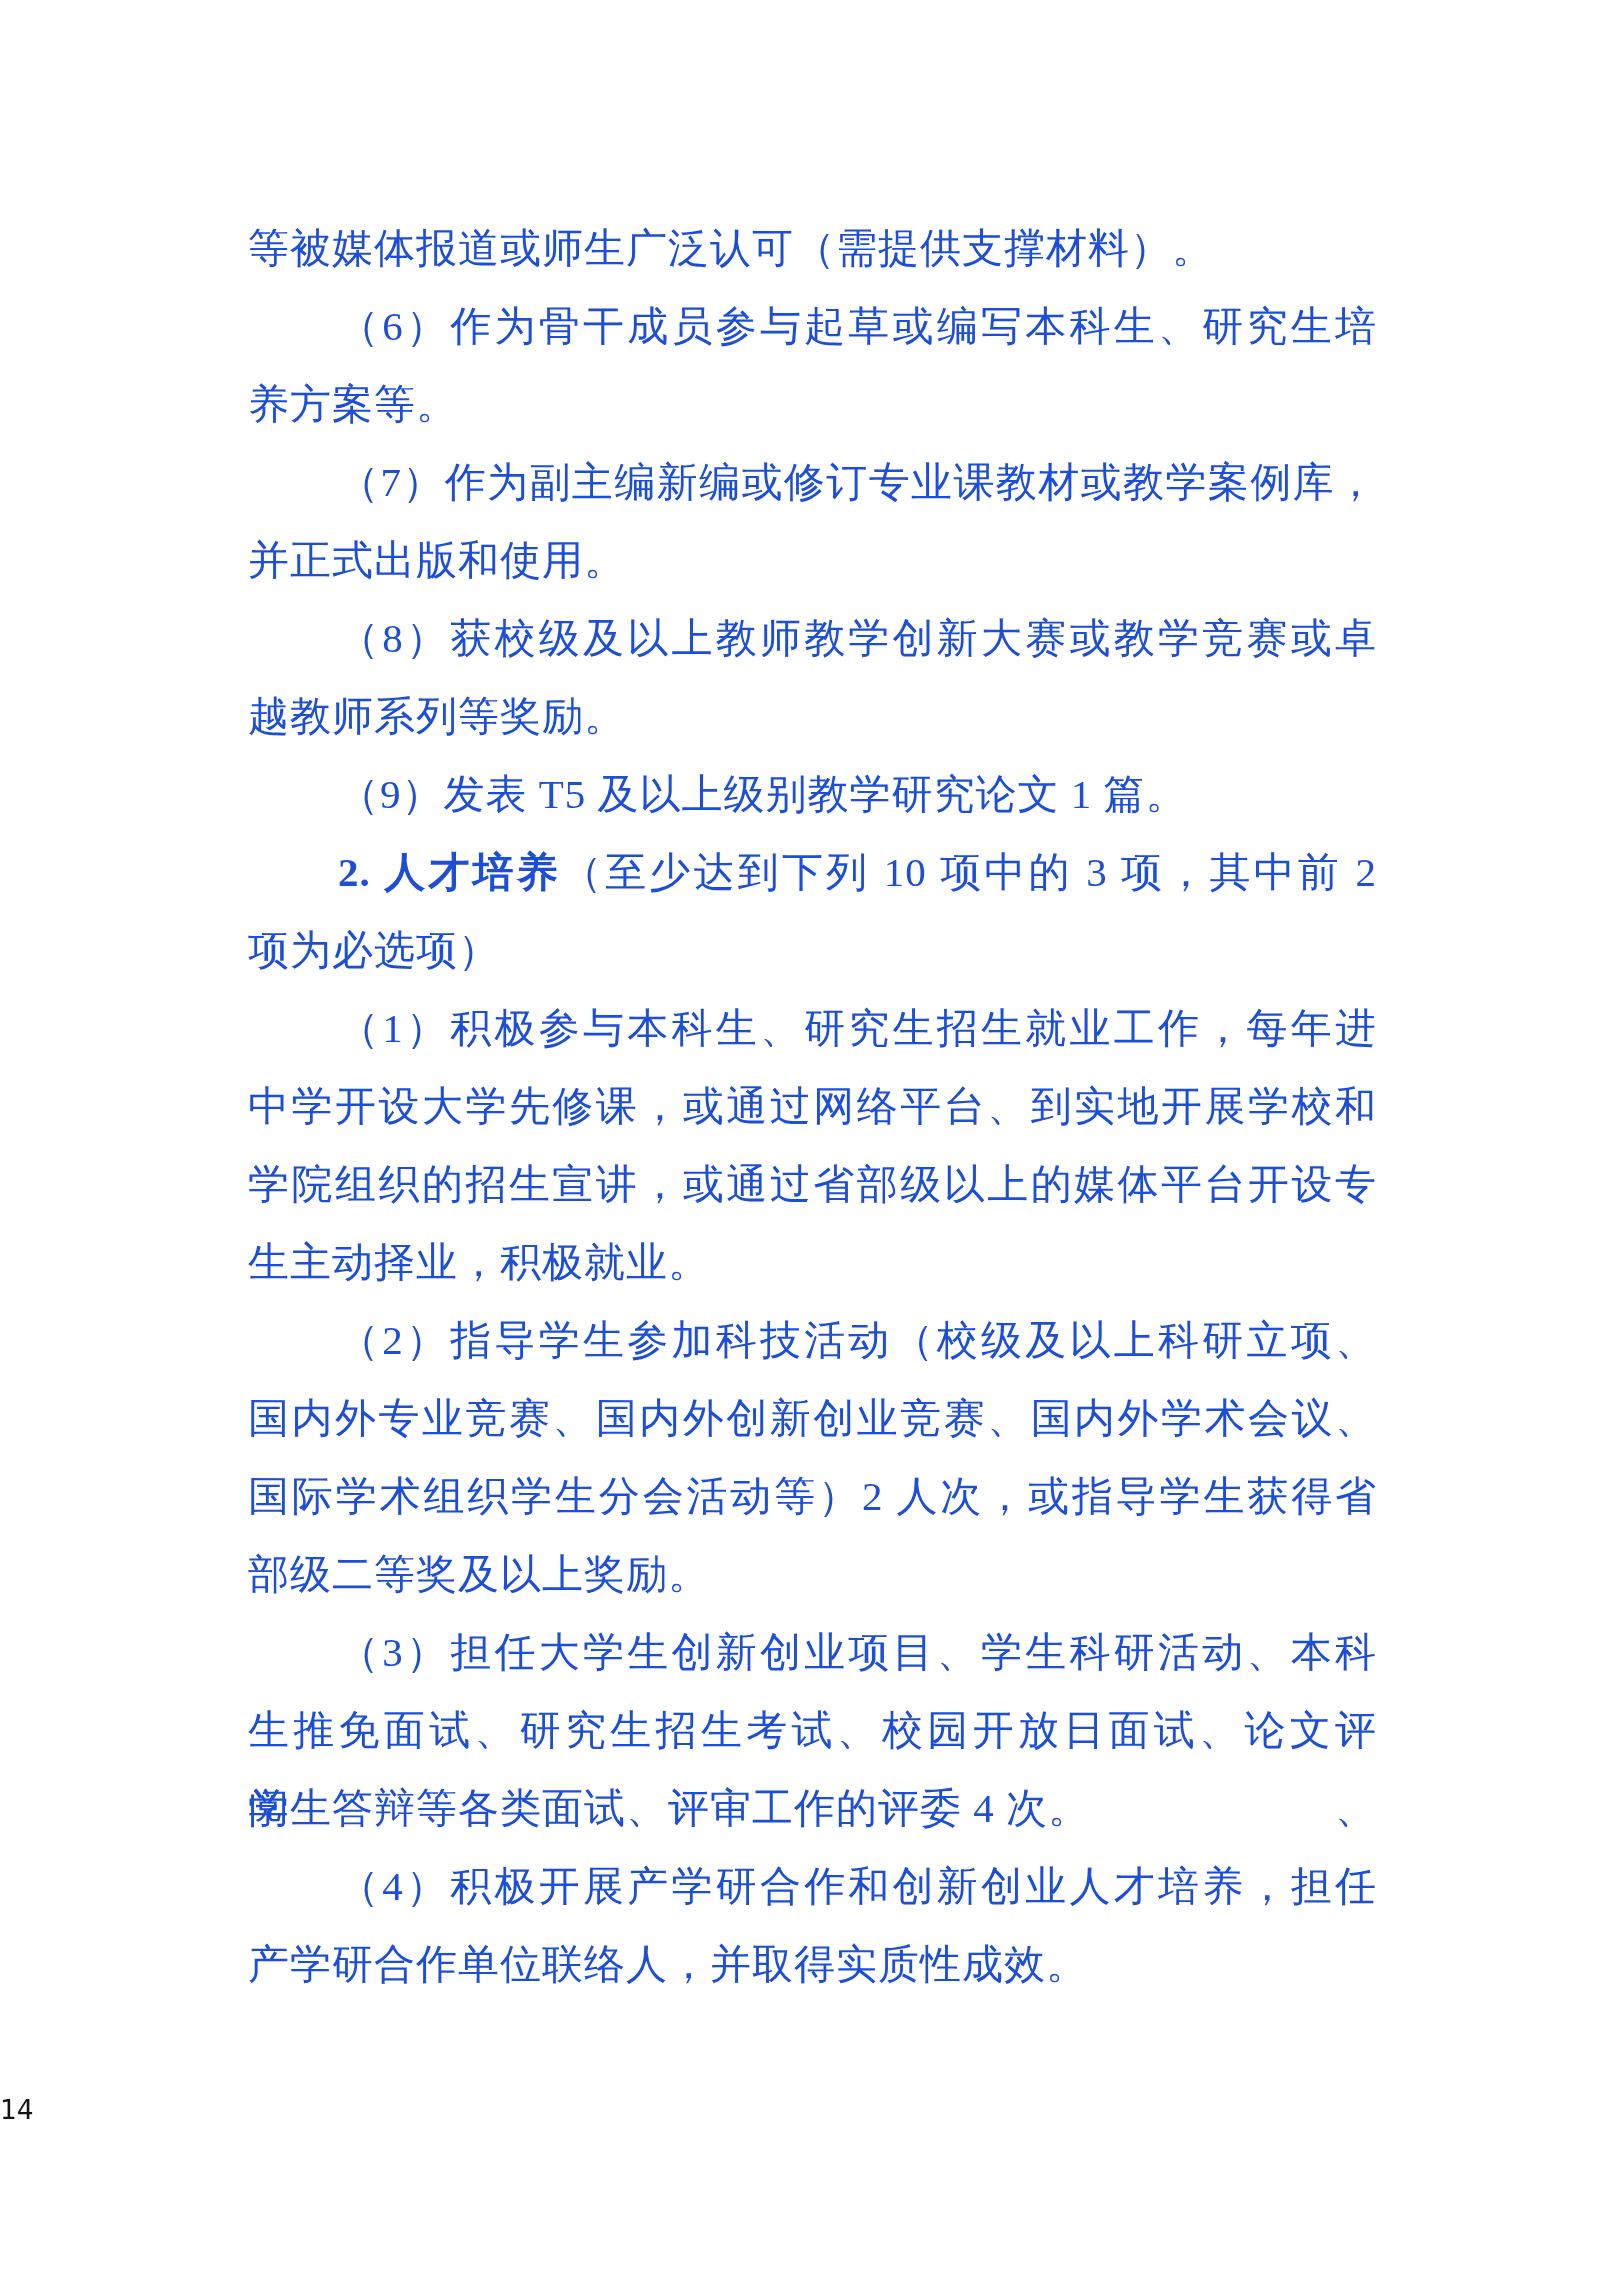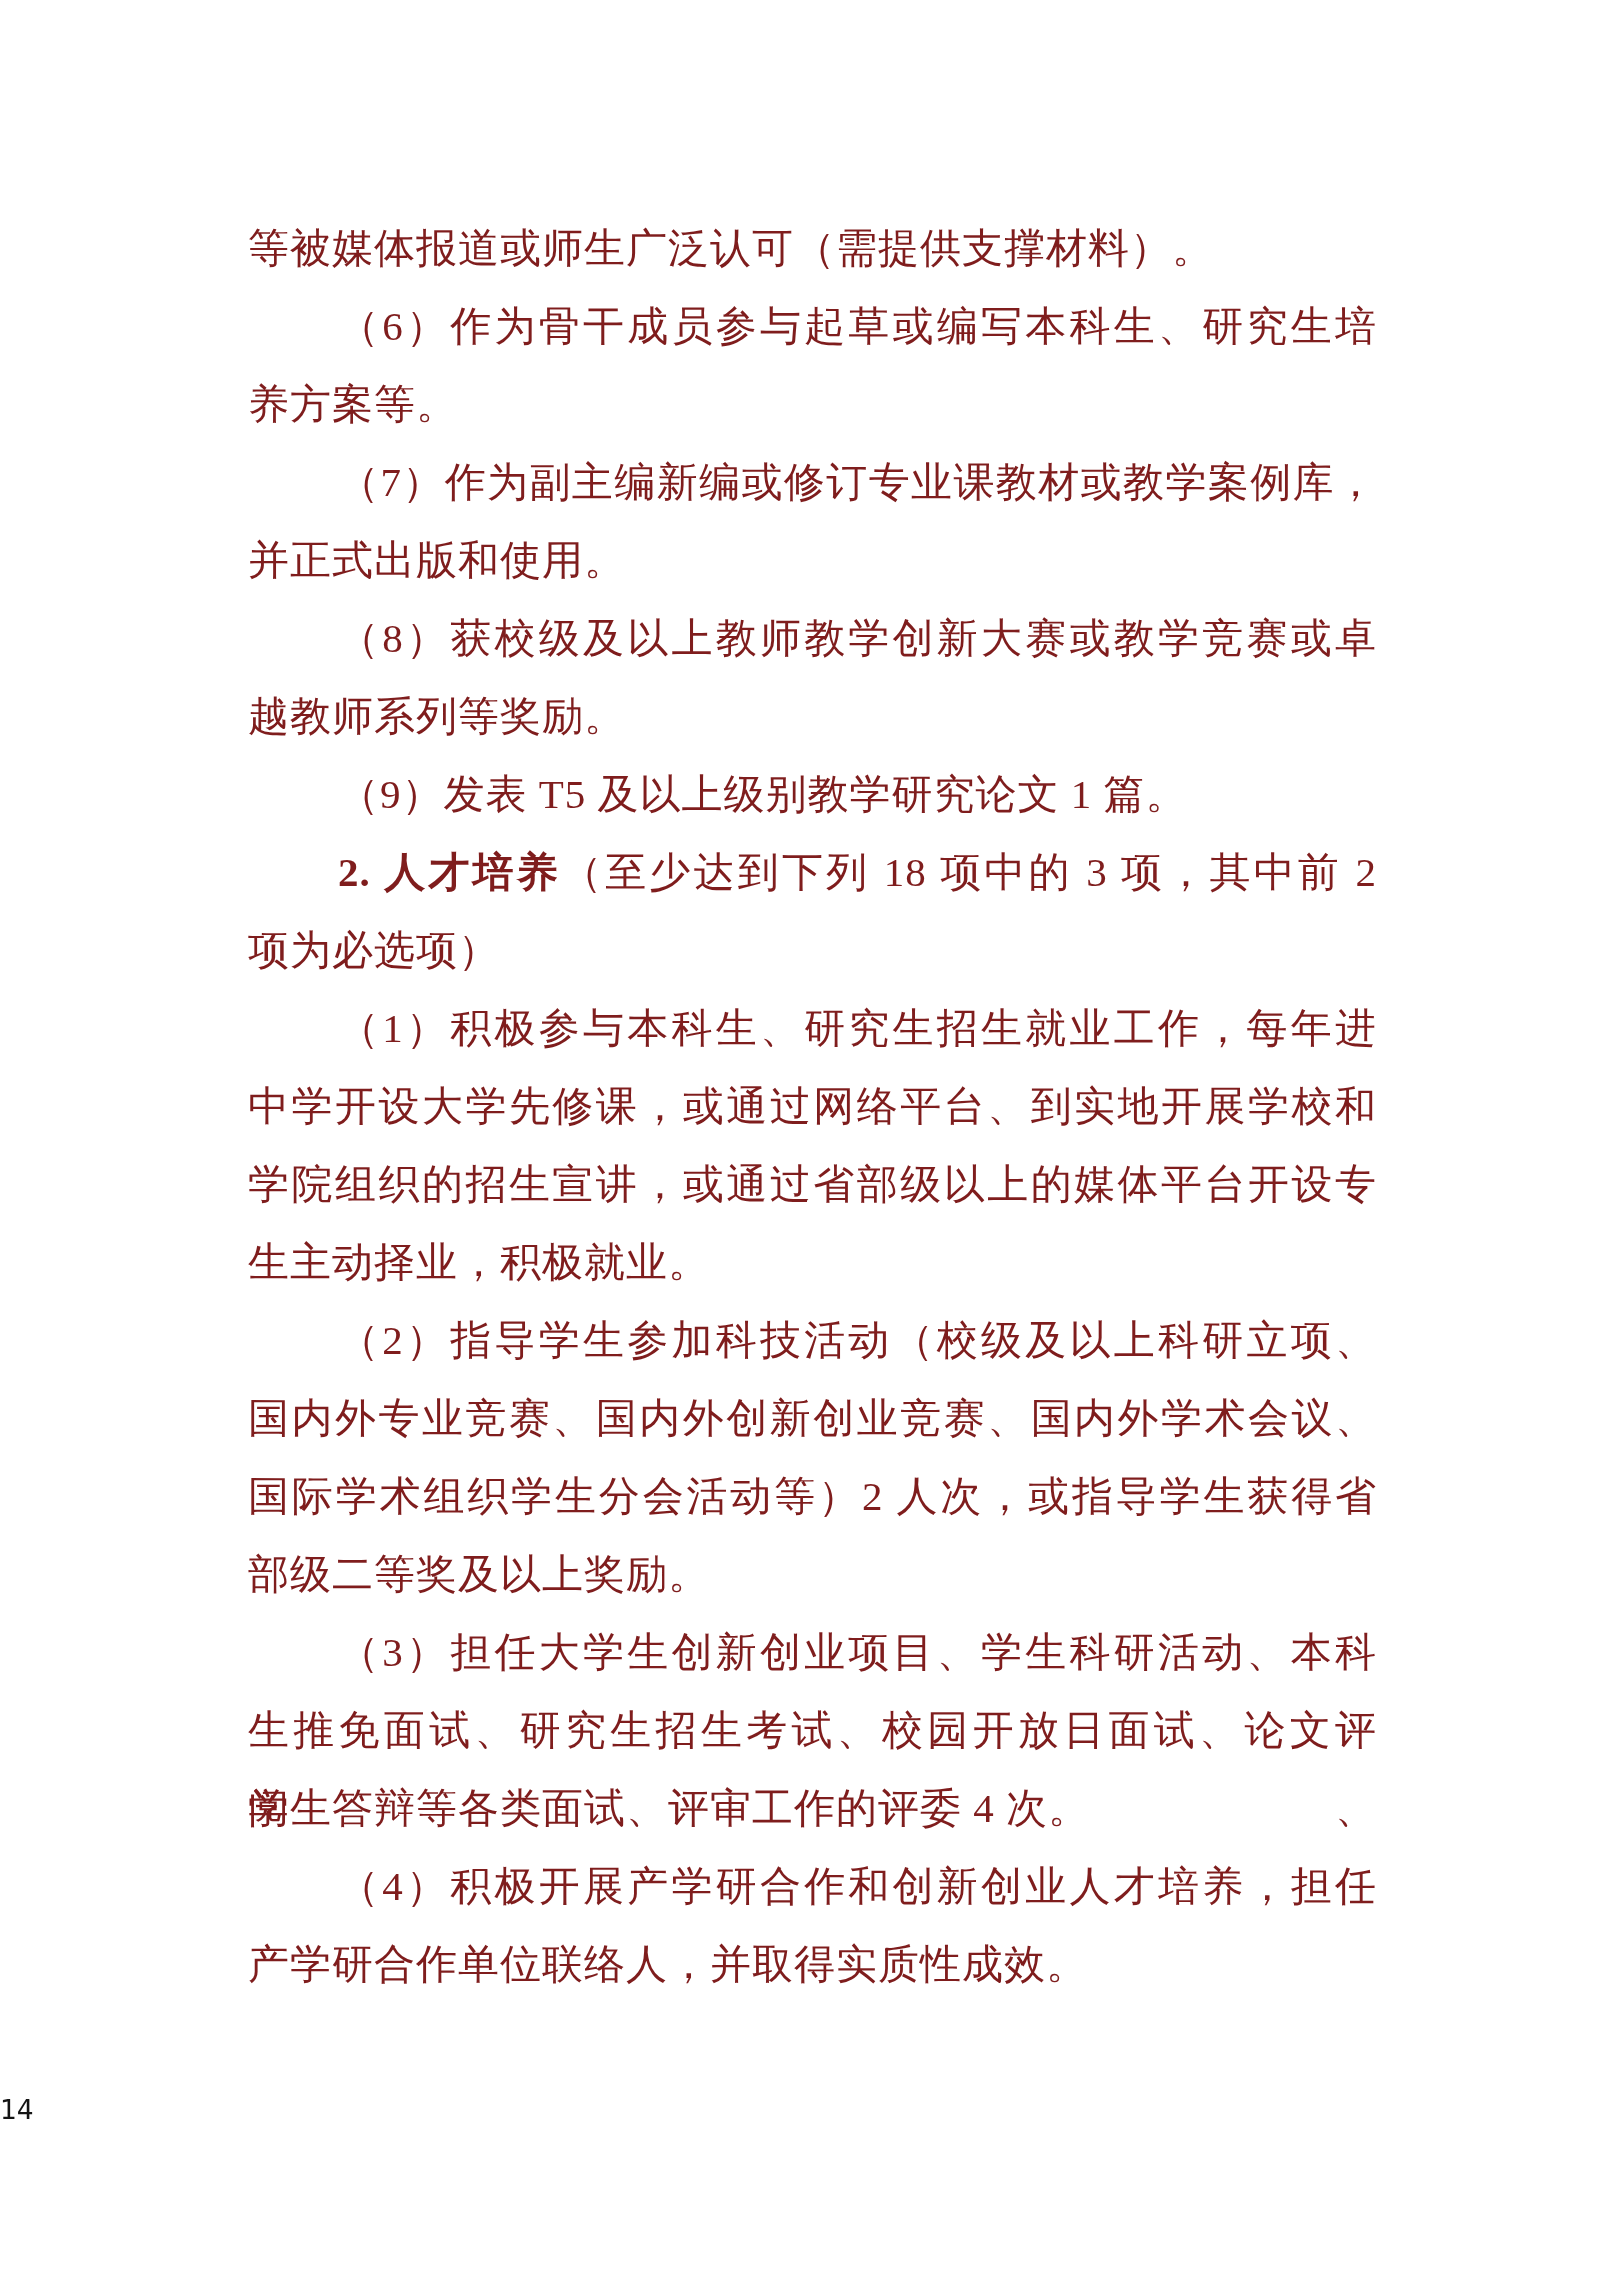--- a/index.html
+++ b/index.html
@@ -19,21 +19,21 @@
     left: 0; top: 0;
     width: 1621px;
     height: 2293px;
     background: #ffffff;
   }
   .textblock {
     position: absolute;
     left: 248px;
     top: 209px;
     width: 1129px;
-    color: #7f1d1d;
+    color: #1d4ed8;
   }
   .line {
     height: 78px;
     line-height: 78px;
     font-size: 41px;
     text-align: left;
     letter-spacing: 1px;
   }
   .line.indent {
     padding-left: 90px;
@@ -63,21 +63,21 @@
   <div class="textblock">
     <div class="line">等被媒体报道或师生广泛认可（需提供支撑材料）。</div>
     <div class="line indent justify">（6）作为骨干成员参与起草或编写本科生、研究生培</div>
     <div class="line">养方案等。</div>
     <div class="line indent justify">（7）作为副主编新编或修订专业课教材或教学案例库，</div>
     <div class="line">并正式出版和使用。</div>
     <div class="line indent justify">（8）获校级及以上教师教学创新大赛或教学竞赛或卓</div>
     <div class="line">越教师系列等奖励。</div>
     <div class="line indent">（9）发表 T5 及以上级别教学研究论文 1 篇。</div>
     <div class="line indent justify">
-      <span class="bold">2. 人才培养</span><span>（至少达到下列 18 项中的 3 项，其中前 2</span>
+      <span class="bold">2. 人才培养</span><span>（至少达到下列 10 项中的 3 项，其中前 2</span>
     </div>
     <div class="line">项为必选项）</div>
     <div class="line indent justify">（1）积极参与本科生、研究生招生就业工作，每年进</div>
     <div class="line justify">中学开设大学先修课，或通过网络平台、到实地开展学校和</div>
     <div class="line justify">学院组织的招生宣讲，或通过省部级以上的媒体平台开设专</div>
     <div class="line">生主动择业，积极就业。</div>
     <div class="line indent justify">（2）指导学生参加科技活动（校级及以上科研立项、</div>
     <div class="line justify">国内外专业竞赛、国内外创新创业竞赛、国内外学术会议、</div>
     <div class="line justify">国际学术组织学生分会活动等）2 人次，或指导学生获得省</div>
     <div class="line">部级二等奖及以上奖励。</div>

